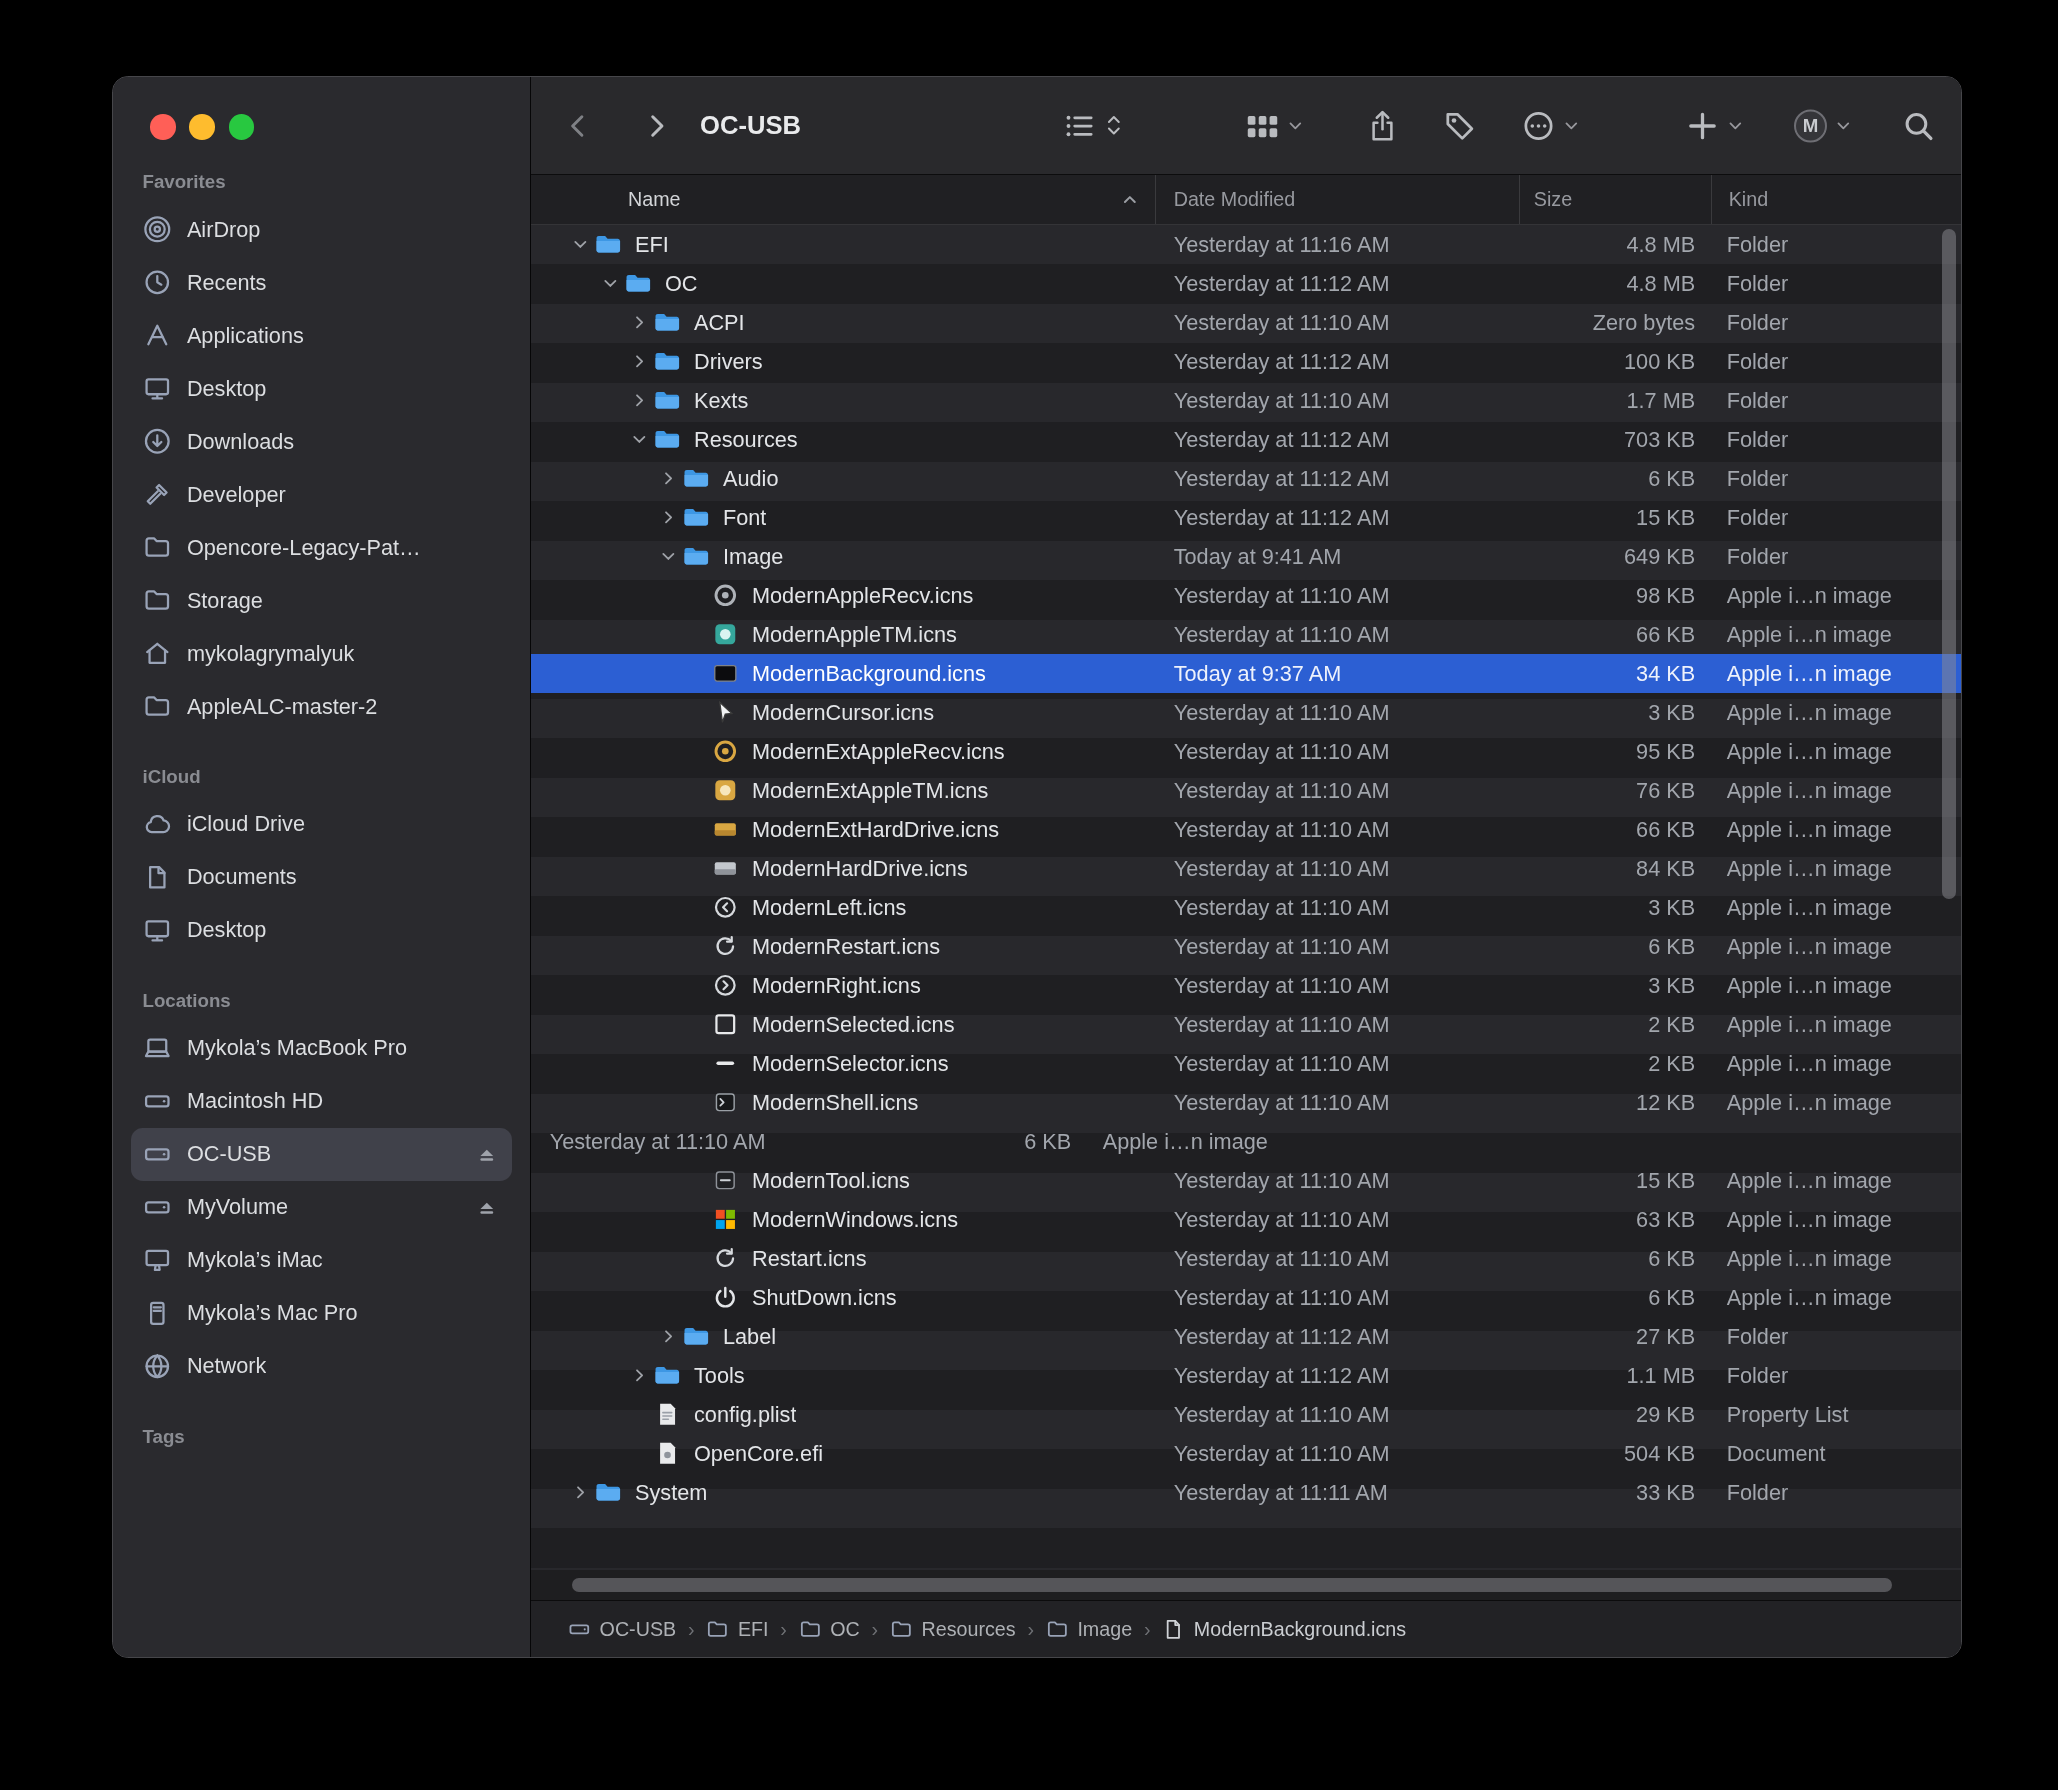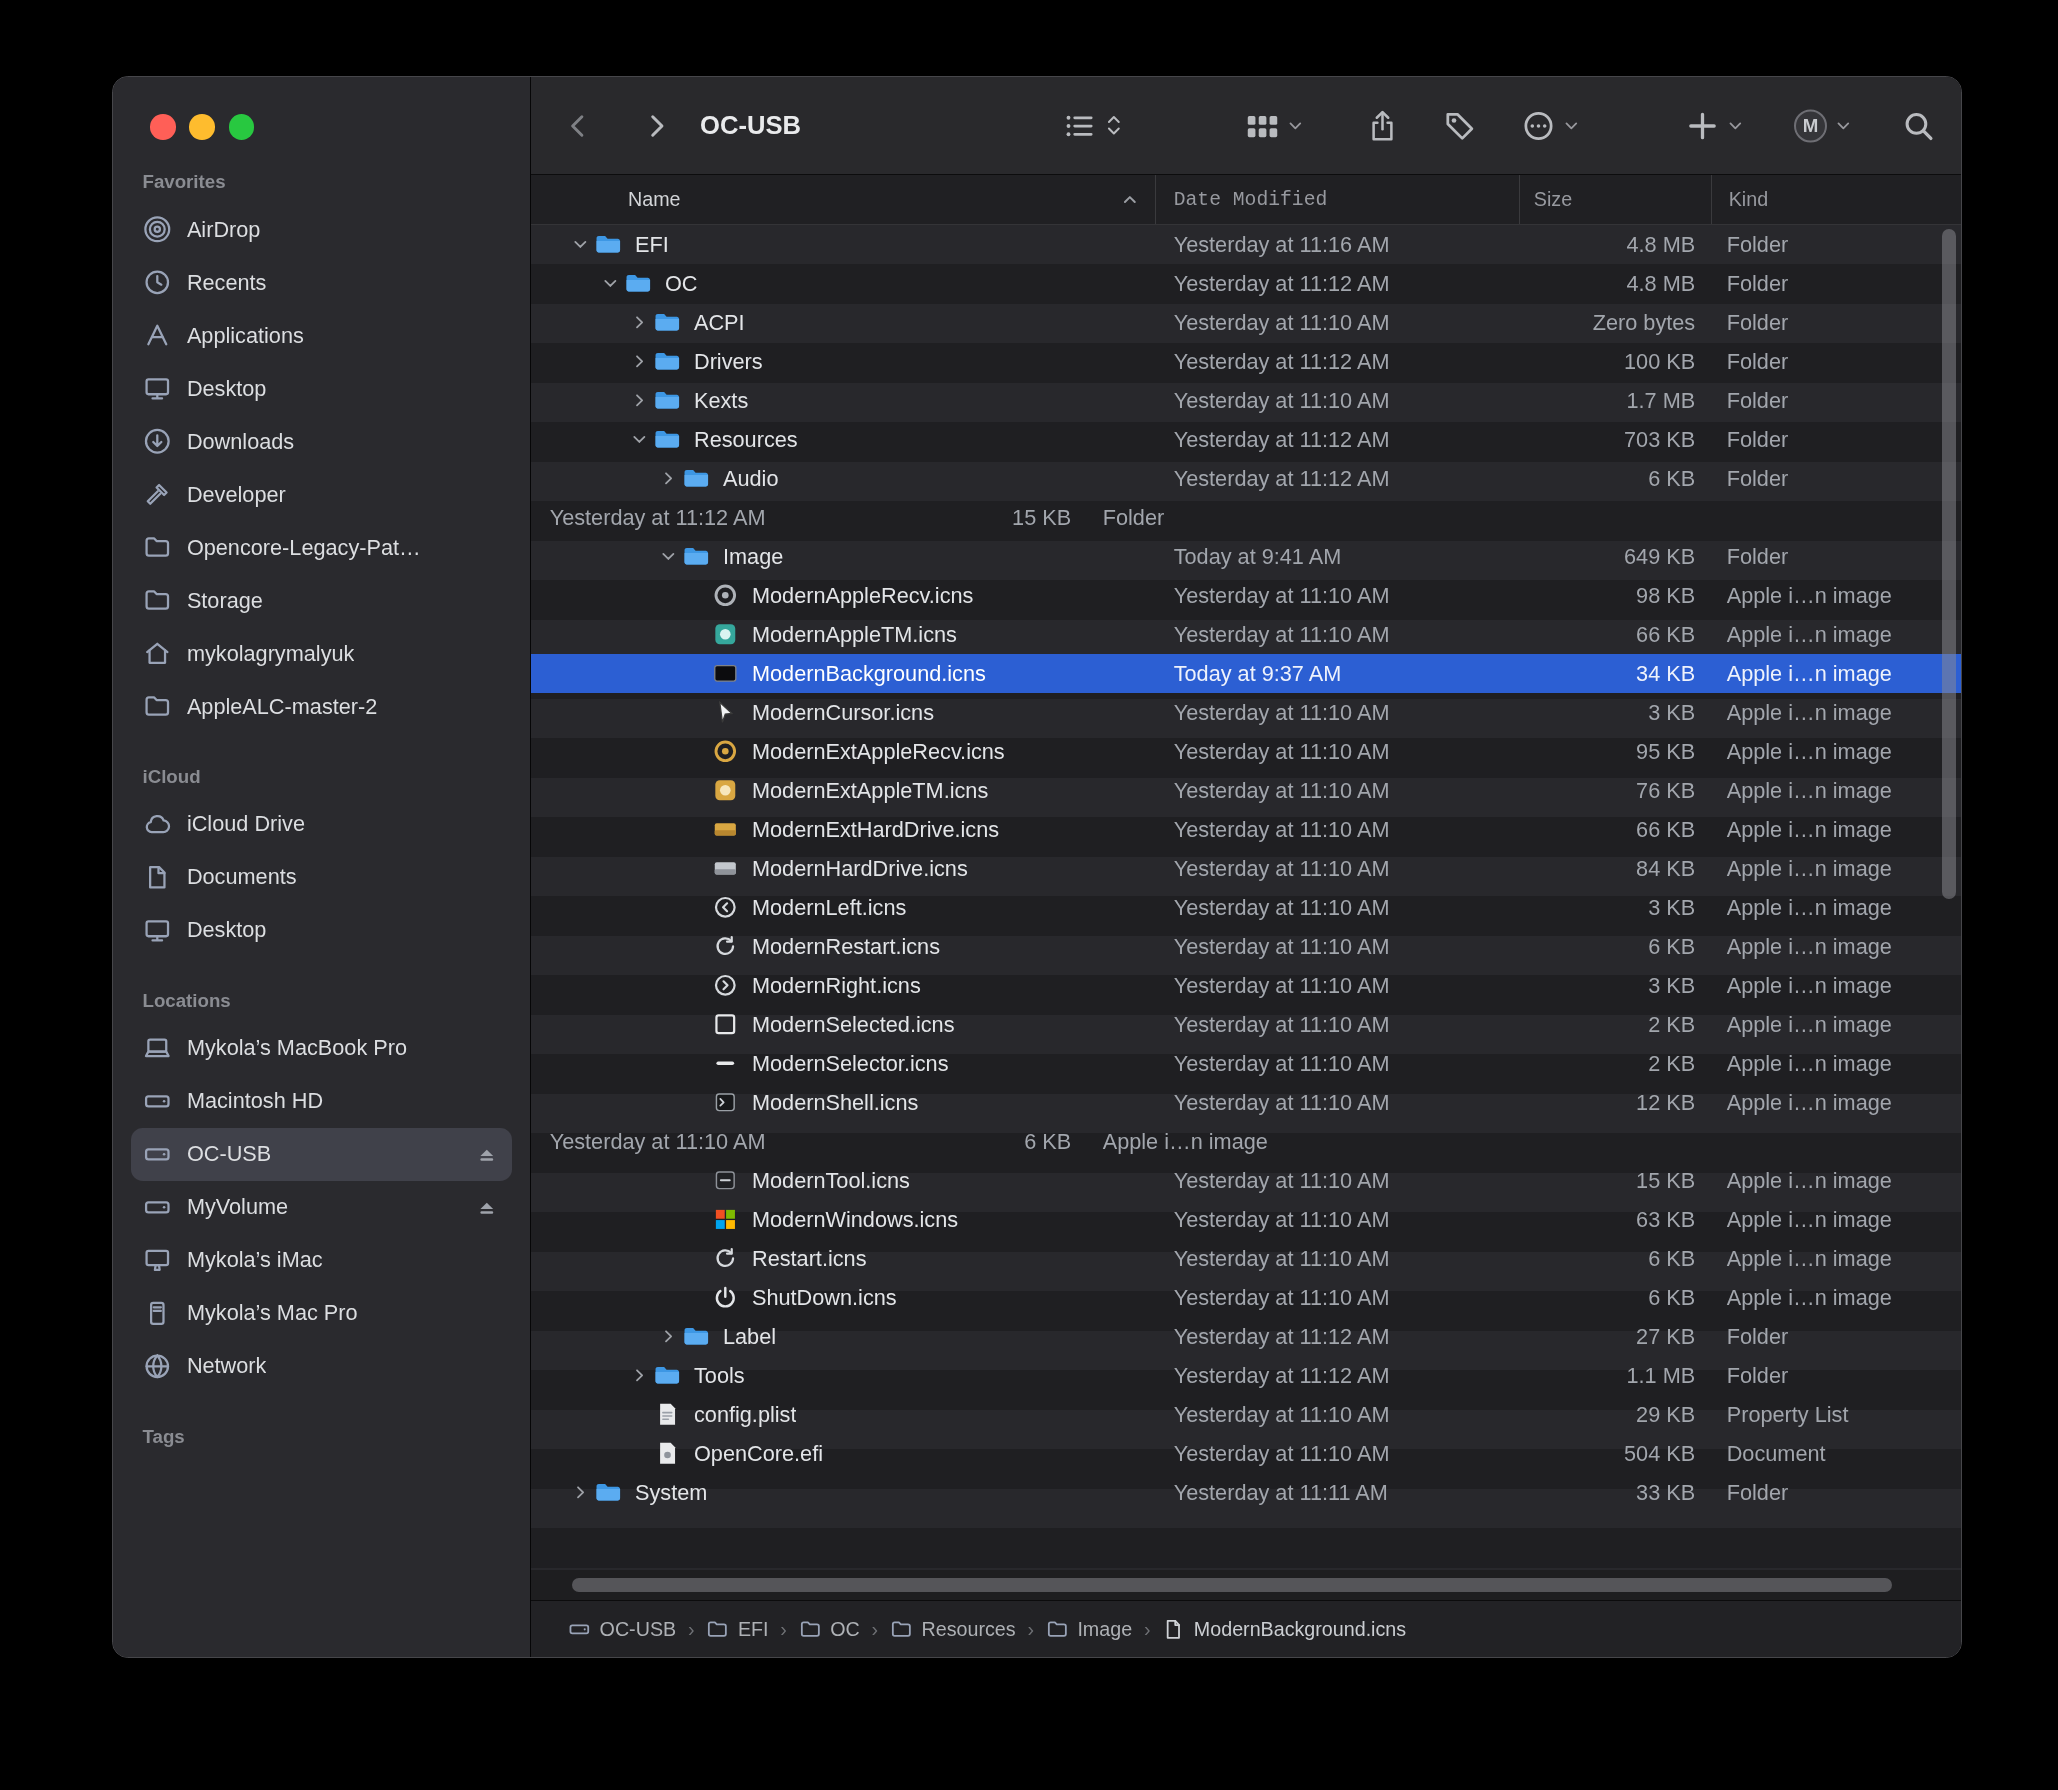--- a/index.html
+++ b/index.html
@@ -43,21 +43,21 @@
   .tb-title{position:absolute;left:169px;top:0;height:97px;display:flex;align-items:center;
     font-size:25.6px;font-weight:700;color:#e9eaec;}
   .avatar{width:33px;height:33px;border-radius:50%;background:#353539;border:2px solid #6e6e74;
     color:#c9cbcf;font-size:18.7px;font-weight:700;display:flex;align-items:center;justify-content:center;box-sizing:border-box;}
   
   .colheader{height:49px;flex:none;display:flex;align-items:stretch;background:#202023;
     border-bottom:1px solid #343437;font-size:19.7px;color:#97999f;}
   .ch{display:flex;align-items:center;box-sizing:border-box;}
   .ch.name{width:624px;flex:none;padding-left:97px;position:relative;color:#d3d5d8;}
   .ch.name .sorticon{position:absolute;right:15.8px;top:50%;transform:translateY(-50%);width:19.7px;height:19.7px;color:#9b9ea4;}
-  .ch.date{width:363px;flex:none;padding-left:17.7px;font-family:Liberation Mono, monospace;}
+  .ch.date{width:363px;flex:none;padding-left:17.7px;}
   .ch.size{width:191px;flex:none;padding-left:13.8px;}
   .ch.kind{flex:1;padding-left:16.7px;}
   .vsep{width:1px;background:#3a3a3d;flex:none;}
   
   .list{flex:1;position:relative;overflow:hidden;
     background:repeating-linear-gradient(to bottom,#28282c 0 39px,#1f1f22 39px 79px);}
   .rows{position:absolute;left:0;top:0;right:0;}
   .row{height:39px;display:flex;align-items:center;font-size:21.7px;}
   .row.selected{background:#2c5fd3;}
   .cell{box-sizing:border-box;white-space:nowrap;overflow:hidden;}
@@ -543,20 +543,34 @@
                   <path d="M1.5 6.8h23v9c0 1.2-1 2.2-2.3 2.2H3.7c-1.2 0-2.2-1-2.2-2.2z" fill="#5bacf1"></path>
                 </svg>
               </span>
               <span class="fname">Audio</span>
             </div>
             <div class="cell date">Yesterday at 11:12 AM</div>
             <div class="cell size">6 KB</div>
             <div class="cell kind">Folder</div>
           </div>
           <div class="row">
+            <div class="cell name" style="padding-left: 123px;">
+              <span class="disc">
+                <svg viewBox="0 0 24 24">
+                  <path d="M9 5.5l6.6 6.5L9 18.5" fill="none" stroke="currentColor" stroke-width="2.3" stroke-linecap="round" stroke-linejoin="round"></path>
+                </svg>
+              </span>
+              <span class="fic-box">
+                <svg viewBox="0 0 26 20">
+                  <path d="M1.5 4.1C1.5 2.9 2.5 2 3.7 2h6.2l2.4 2.6h9.9c1.2 0 2.3 1 2.3 2.2v9c0 1.2-1 2.2-2.3 2.2H3.7c-1.2 0-2.2-1-2.2-2.2z" fill="#3d97e4"></path>
+                  <path d="M1.5 6.8h23v9c0 1.2-1 2.2-2.3 2.2H3.7c-1.2 0-2.2-1-2.2-2.2z" fill="#5bacf1"></path>
+                </svg>
+              </span>
+              <span class="fname">Font</span>
+            </div>
             <div class="cell date">Yesterday at 11:12 AM</div>
             <div class="cell size">15 KB</div>
             <div class="cell kind">Folder</div>
           </div>
           <div class="row">
             <div class="cell name" style="padding-left: 123px;">
               <span class="disc">
                 <svg viewBox="0 0 24 24">
                   <path d="M5.5 8.8L12 15.4l6.5-6.6" fill="none" stroke="currentColor" stroke-width="2.3" stroke-linecap="round" stroke-linejoin="round"></path>
                 </svg>

